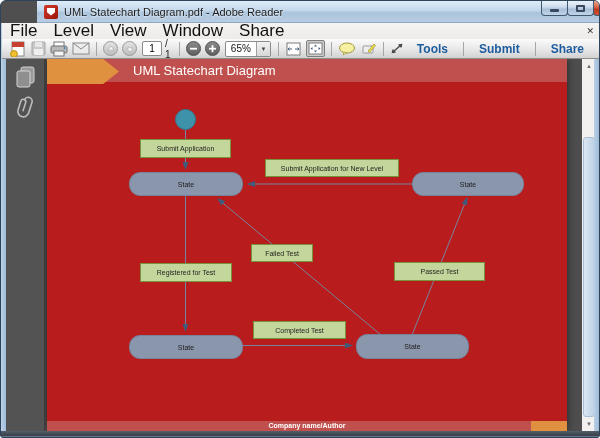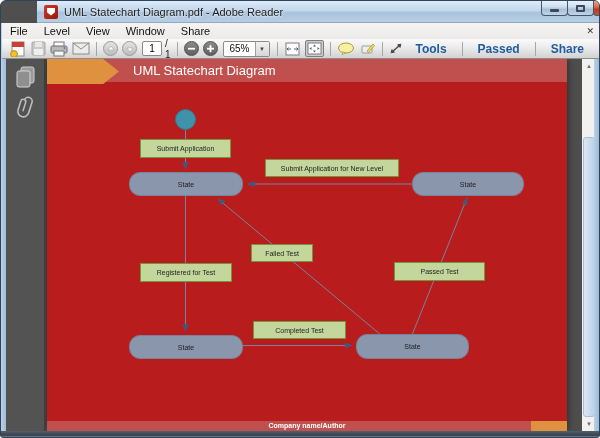--- a/index.html
+++ b/index.html
@@ -30,21 +30,21 @@
     display:flex; align-items:center; justify-content:center; margin-left:-1px;
     background:linear-gradient(180deg,#e9f2fa 0%,#cfdeee 40%,#a9bfd6 60%,#c2d5e7 100%); }
   #min-btn,#max-btn { width:27px; }
   #close-btn { width:34px; background:linear-gradient(180deg,#eda28b 0%,#dc6d4e 40%,#c03a1d 60%,#d2502c 100%); }
   .glyph-bar { width:9px; height:3px; background:#3a4a5c; border-radius:1px; margin-top:4px; }
   .glyph-box { width:9px; height:7px; border:2px solid #3a4a5c; border-radius:1px; }
   .glyph-x { stroke:#fff; stroke-width:1.8; }
   
   #menubar { position:absolute; left:1px; top:22px; width:598px; height:16px; z-index:35;
     background:linear-gradient(180deg,#f4f3f1,#ecebe9); display:flex; align-items:center; }
-  .menu-item { font-size:11px; color:#111; padding:9px 8px; cursor:default; }
+  .menu-item { font-size:17px; color:#111; padding:9px 8px; cursor:default; }
   #menu-close { margin-left:auto; margin-right:6px; font-size:9px; color:#333; line-height:9px; }
   
   #toolbar { position:absolute; left:1px; top:38px; width:598px; height:20px; z-index:35;
     background:linear-gradient(180deg,#fbfbfb 0%,#e7e7e7 55%,#d2d2d2 100%);
     border-bottom:1px solid #8d8d8d; display:flex; align-items:center; padding:0 5px; }
   .tb-sep { width:1px; height:14px; background:#a6a6a6; margin:0 4px; flex:none; }
   .tb-ico { flex:none; display:flex; align-items:center; justify-content:center; margin:0 2px; }
   .circle-btn { width:15px; height:15px; border-radius:50%; flex:none; margin:0 2px;
     display:flex; align-items:center; justify-content:center; }
   .circle-gray { background:linear-gradient(180deg,#e4e4e4,#bcbcbc); border:1px solid #9a9a9a; }
@@ -218,21 +218,21 @@
       </svg>
     </div>
     <div class="tb-sep"></div>
     <div class="tb-ico">
       <svg width="14" height="13">
         <path d="M3,10 L11,3 M8.5,3 L11.5,2.5 L11,5.5 M5.5,10 L2.5,10.5 L3,7.5" stroke="#4a4a4a" stroke-width="1.4" fill="none"></path>
       </svg>
     </div>
     <div class="right-btn" style="margin-left:auto;text-align:center;">Tools</div>
     <div class="tb-sep"></div>
-    <div class="right-btn">Passed</div>
+    <div class="right-btn">Submit</div>
     <div class="tb-sep"></div>
     <div class="right-btn">Share</div>
   </div>
 
   <div id="canvas"></div>
 
   <div id="sidebar">
     <div class="sb-ico" style="top:6px;">
       <svg width="22" height="24">
         <rect x="6" y="2" width="13" height="16" rx="2" fill="#9a9a9a" stroke="#cfcfcf"></rect>

